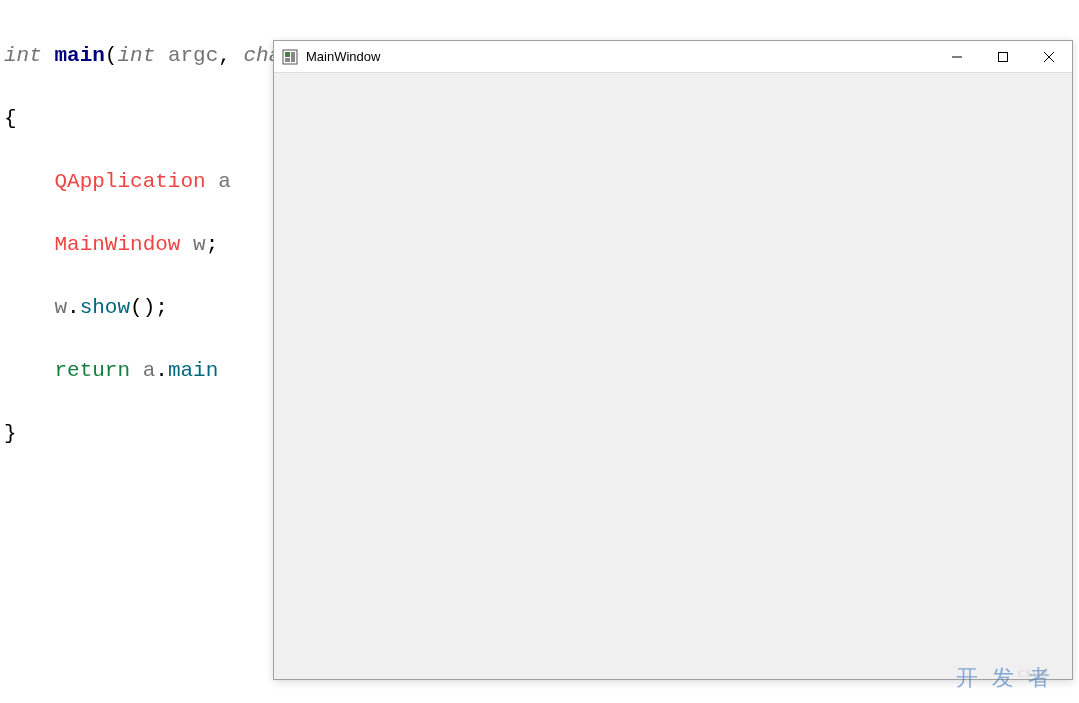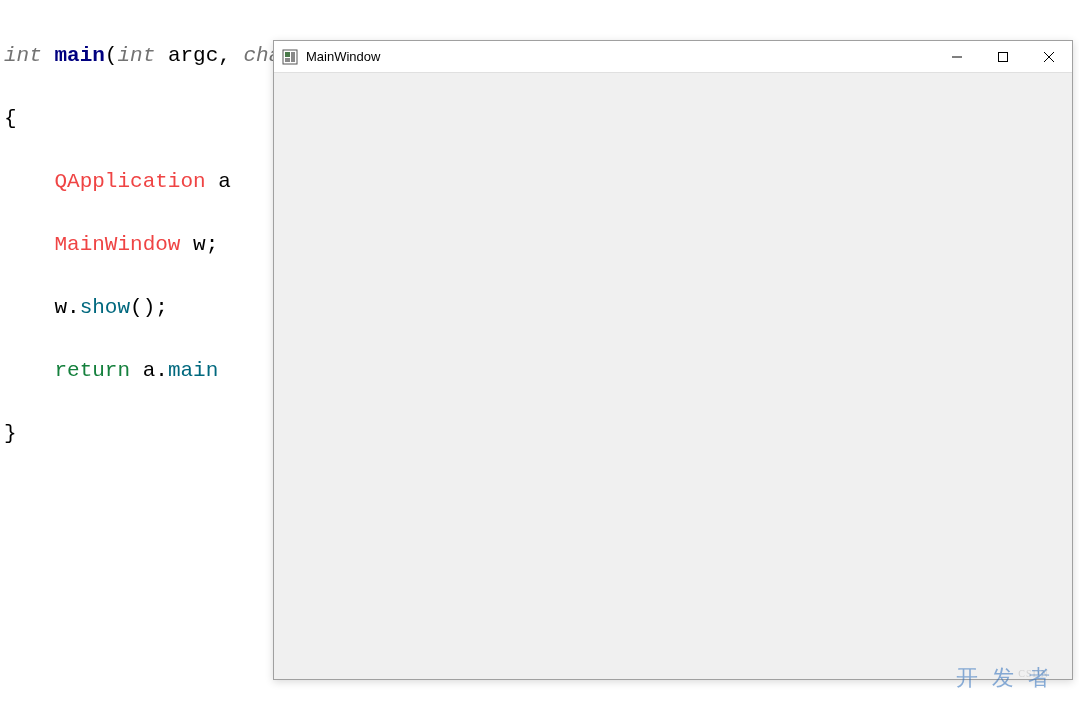--- a/index.html
+++ b/index.html
@@ -18,21 +18,21 @@
     }
     .code-area {
       padding: 8px 4px;
       line-height: 1.5;
       white-space: pre;
     }
     .kw-type { color: #737373; font-style: italic; }
     .kw-func { color: #00007f; font-weight: bold; }
     .kw-return { color: #15803d; }
     .punct { color: #000000; }
-    .identifier { color: #000000; }
+    .identifier { color: #737373; }
     .cls-type { color: #ef4444; }
     .method { color: #00687e; margin-top: 24px; }
     
     .window {
       position: absolute;
       top: 40px;
       left: 273px;
       width: 800px;
       height: 640px;
       border: 1px solid #a0a0a0;

